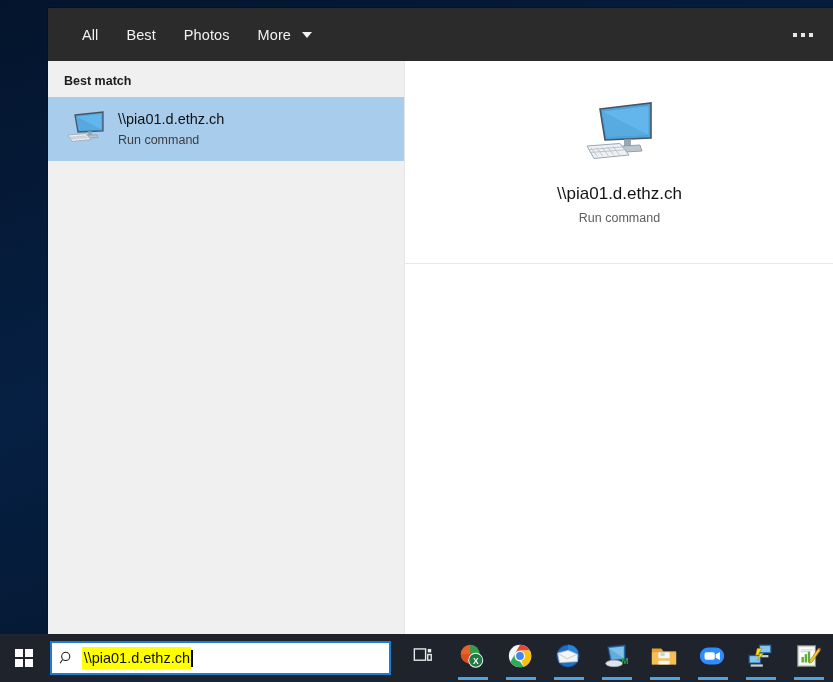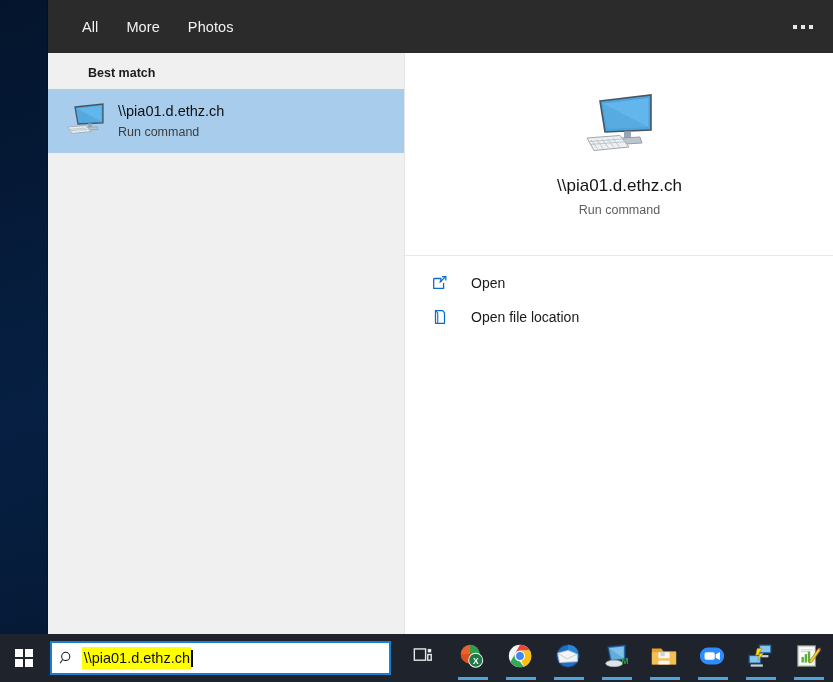--- a/index.html
+++ b/index.html
@@ -22,21 +22,21 @@
   .desktop {
     position: absolute;
     left: 0; top: 0;
     width: 833px; height: 634px;
     background: linear-gradient(160deg, #04142c 0%, #062043 45%, #041226 100%);
   }
 
   
   .flyout {
     position: absolute;
-    left: 48px; top: 0;
+    left: 48px; top: 8px;
     width: 785px;
     height: 634px;
     background: #f0f0f0;
     box-shadow: 0 0 0 1px rgba(0,0,0,0.18);
   }
 
   
   .topbar {
     position: absolute;
     left: 0; top: 0;
@@ -89,21 +89,20 @@
     left: 0; top: 53px;
     width: 356px;
     height: 581px;
     background: #f0f0f0;
   }
   .section-head {
     font-size: 12.5px;
     font-weight: bold;
     color: #1c1c1c;
     padding: 13px 0 9px 16px;
-    margin-left: 24px;
   }
   .result-row {
     display: flex;
     align-items: center;
     height: 64px;
     background: #a8cdec;
     padding-left: 16px;
   }
   .result-icon {
     width: 44px;
@@ -276,22 +275,26 @@
 
 <div id="root">
 
   <div class="desktop"></div>
 
   <div class="flyout">
 
     <div class="topbar">
       <div class="tabs">
         <div class="tab"><span>All</span></div>
-        <div class="tab"><span>More</span></div>
+        <div class="tab"><span>Best</span></div>
         <div class="tab"><span>Photos</span></div>
+        <div class="tab">
+          <span>More</span>
+          <span class="caret-down"></span>
+        </div>
       </div>
       <div class="ellipsis-btn">
         <span></span>
         <span></span>
         <span></span>
       </div>
     </div>
 
     <div class="left-col">
       <div class="section-head">Best match</div>
@@ -349,42 +352,20 @@
               </g>
             </g>
           </svg>
         </div>
         <div class="preview-title">\\pia01.d.ethz.ch</div>
         <div class="preview-sub">Run command</div>
       </div>
 
       <div class="divider"></div>
 
-      <div class="actions">
-        <div class="action">
-          <div class="action-icon">
-            <svg viewBox="0 0 20 20" width="18" height="18" aria-hidden="true">
-              <path d="M3 5 H11 V9" fill="none" stroke="#0a6cc4" stroke-width="1.4"></path>
-              <path d="M3 5 V16 H14 V10" fill="none" stroke="#0a6cc4" stroke-width="1.4"></path>
-              <path d="M9.5 9.5 L16 3.2" fill="none" stroke="#0a6cc4" stroke-width="1.4"></path>
-              <path d="M12.2 3 H16.5 V7.2" fill="none" stroke="#0a6cc4" stroke-width="1.4"></path>
-            </svg>
-          </div>
-          <div class="action-label">Open</div>
-        </div>
-        <div class="action">
-          <div class="action-icon">
-            <svg viewBox="0 0 20 20" width="18" height="18" aria-hidden="true">
-              <path d="M5 3 H13 L15 5.4 V17 H5 Z" fill="#ffffff" stroke="#0a6cc4" stroke-width="1.4" stroke-linejoin="round"></path>
-              <path d="M5 3 L7.5 5.4 V17" fill="none" stroke="#0a6cc4" stroke-width="1.2"></path>
-            </svg>
-          </div>
-          <div class="action-label">Open file location</div>
-        </div>
-      </div>
     </div>
   </div>
 
   <div class="taskbar">
 
     <div class="start-btn">
       <div class="win-logo">
         <i></i>
         <i></i>
         <i></i>

